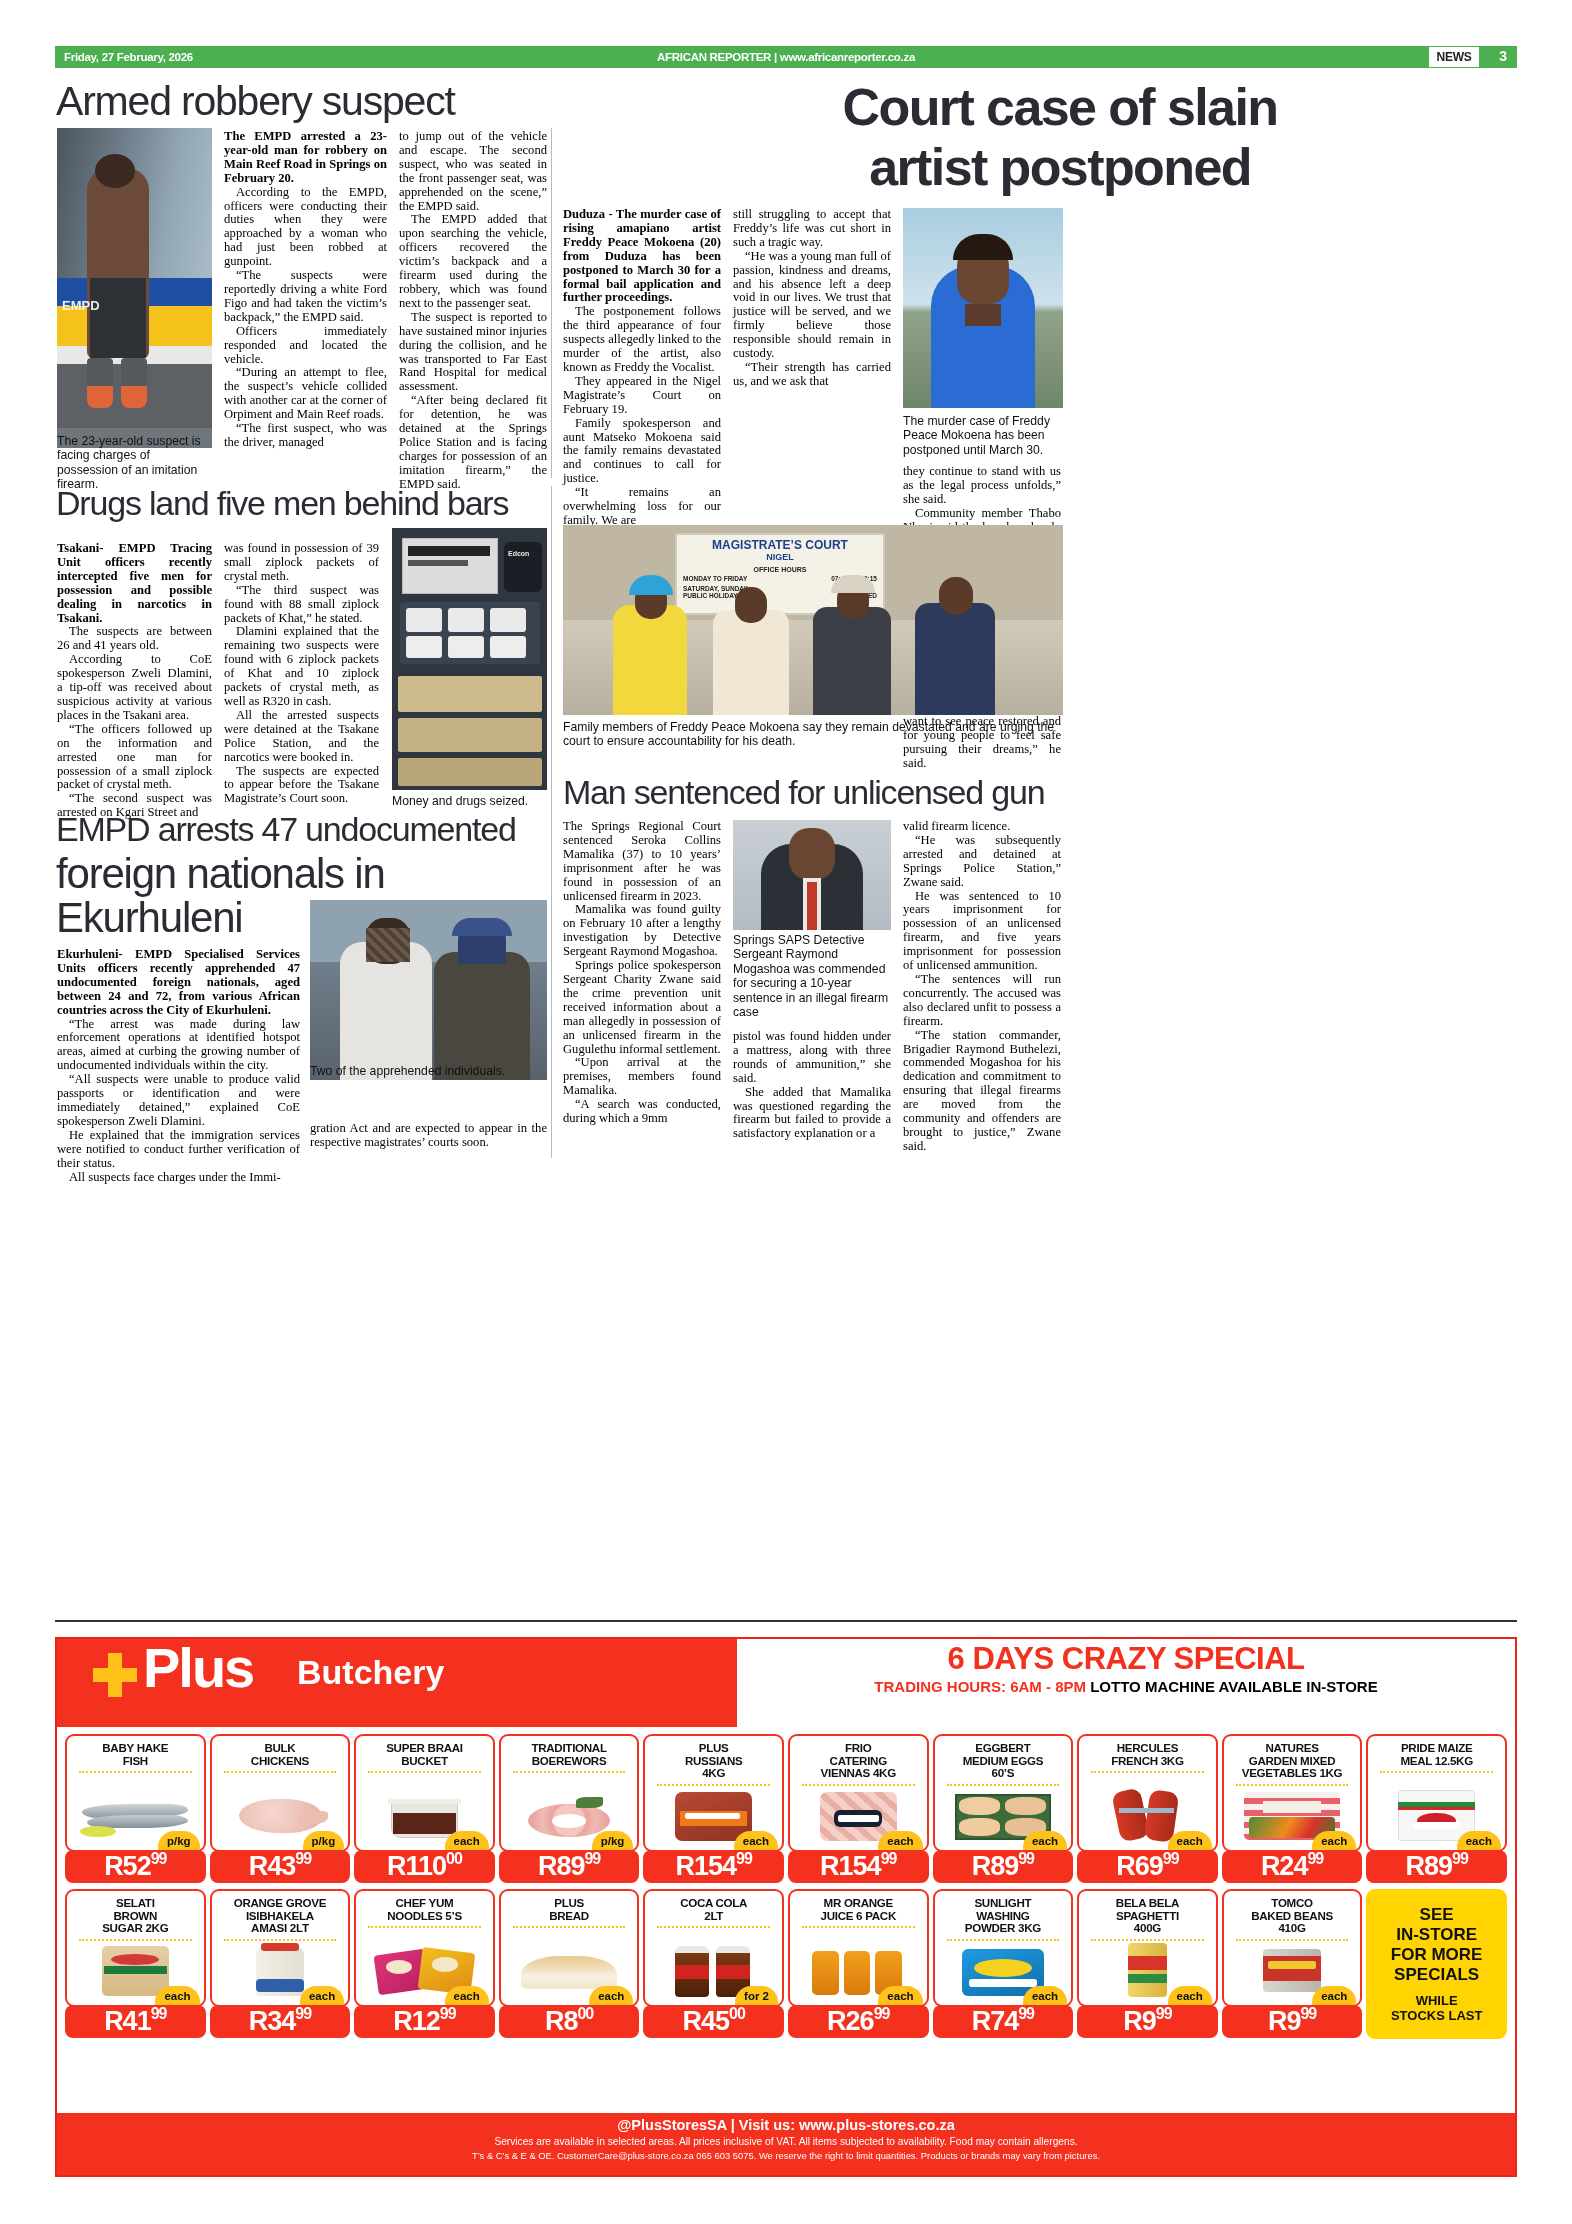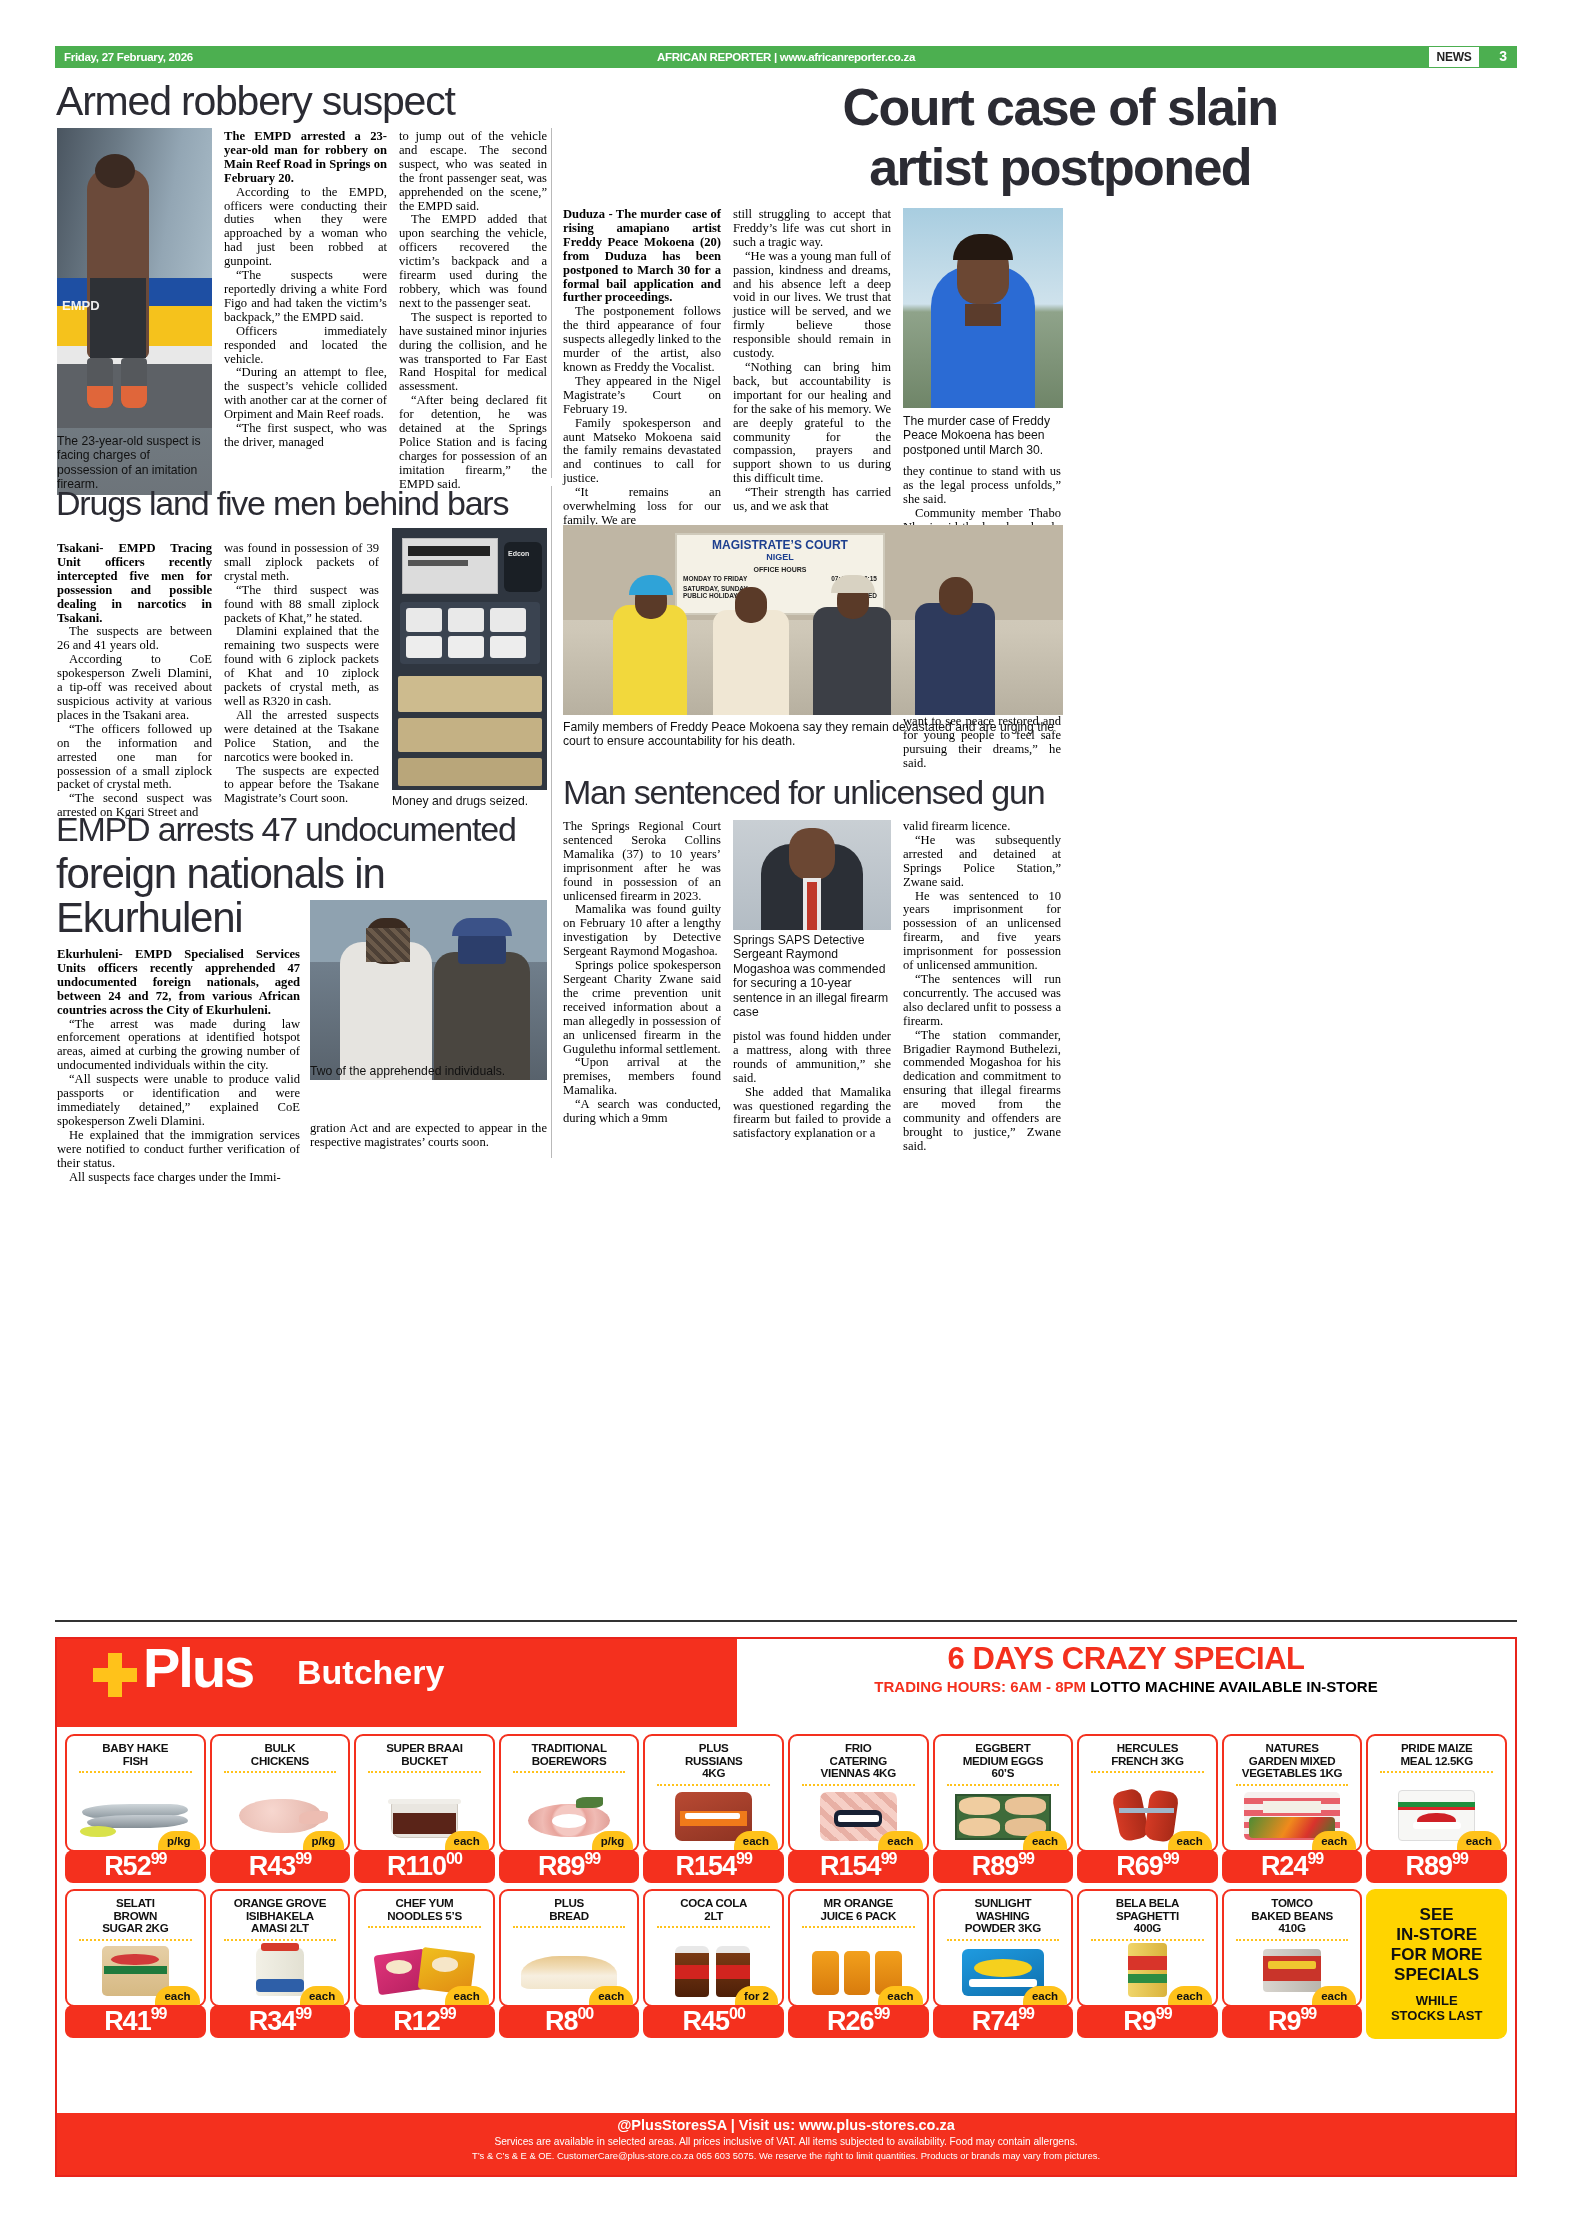--- a/index.html
+++ b/index.html
@@ -144,21 +144,21 @@
 
   <div class="hdr">
     <span class="hdr-date">Friday, 27 February, 2026</span>
     <span class="hdr-mid">AFRICAN REPORTER | www.africanreporter.co.za</span>
     <span class="hdr-news">NEWS</span>
     <span class="hdr-page">3</span>
   </div>
 
   <div class="hl" style="position:absolute;left:56px;top:80px;width:490px;font-size:41px;">Armed robbery suspect caught</div>
 
-  <div class="photo" style="left:57px;top:128px;width:155px;height:367px;">
+  <div class="photo" style="left:57px;top:128px;width:155px;height:320px;">
     <div style="position:absolute;inset:0;background:linear-gradient(180deg,#9fb7c9 0%,#b9c9d2 24%,#7d8a92 34%,#6d747a 100%);"></div>
     <div style="position:absolute;left:0;top:0;width:100%;height:150px;background:linear-gradient(100deg,#4a5560 0%,#6b7a86 35%,#93a6b4 70%,#a9bcc8 100%);"></div>
     <div style="position:absolute;left:0;top:150px;width:100%;height:28px;background:#1e4fa3;"></div>
     <div style="position:absolute;left:0;top:178px;width:100%;height:40px;background:#f5c21c;"></div>
     <div style="position:absolute;left:0;top:218px;width:100%;height:18px;background:#e8e8e8;"></div>
     <div style="position:absolute;left:0;top:236px;width:100%;height:64px;background:#5d6166;"></div>
     <div style="position:absolute;left:30px;top:40px;width:62px;height:190px;background:#6b4a3a;border-radius:22px 22px 6px 6px;"></div>
     <div style="position:absolute;left:38px;top:26px;width:40px;height:34px;background:#3b2a22;border-radius:50%;"></div>
     <div style="position:absolute;left:33px;top:150px;width:56px;height:80px;background:#2e3136;"></div>
     <div style="position:absolute;left:30px;top:230px;width:26px;height:48px;background:#55585c;border-radius:4px;"></div>
@@ -192,21 +192,20 @@
   <div class="body-txt" id="crt-c1" style="position:absolute;left:563px;top:208px;width:158px;">
       <p class="lead">Duduza - The murder case of rising amapiano artist Freddy Peace Mokoena (20) from Duduza has been postponed to March 30 for a formal bail application and further proceedings.</p>
       <p>The postponement follows the third appearance of four suspects allegedly linked to the murder of the artist, also known as Freddy the Vocalist.</p>
       <p>They appeared in the Nigel Magistrate’s Court on February 19.</p>
       <p>Family spokesperson and aunt Matseko Mokoena said the family remains devastated and continues to call for justice.</p>
       <p>“It remains an overwhelming loss for our family. We are</p>
     </div>
   <div class="body-txt" id="crt-c2" style="position:absolute;left:733px;top:208px;width:158px;">
       <p class="noind">still struggling to accept that Freddy’s life was cut short in such a tragic way.</p>
       <p>“He was a young man full of passion, kindness and dreams, and his absence left a deep void in our lives. We trust that justice will be served, and we firmly believe those responsible should remain in custody.</p>
-      <p>“Nothing can bring him back, but accountability is important for our healing and for the sake of his memory. We are deeply grateful to the community for the compassion, prayers and support shown to us during this difficult time.</p>
       <p>“Their strength has carried us, and we ask that</p>
     </div>
   <div class="body-txt" id="crt-c3" style="position:absolute;left:903px;top:465px;width:158px;">
       <p class="noind">they continue to stand with us as the legal process unfolds,” she said.</p>
       <p>Community member Thabo Nkosi said the loss has deeply affected residents, especially young people who looked up to the artist.</p>
       <p>“Freddy was a talented young man who inspired many in the community through his music and his determination to succeed. His passing has left many of us shocked and heartbroken.</p>
       <p>“As a community, we stand with the family and hope that justice will prevail. We also want to see peace restored and for young people to feel safe pursuing their dreams,” he said.</p>
     </div>
 
   <div class="photo" style="left:903px;top:208px;width:160px;height:200px;">

